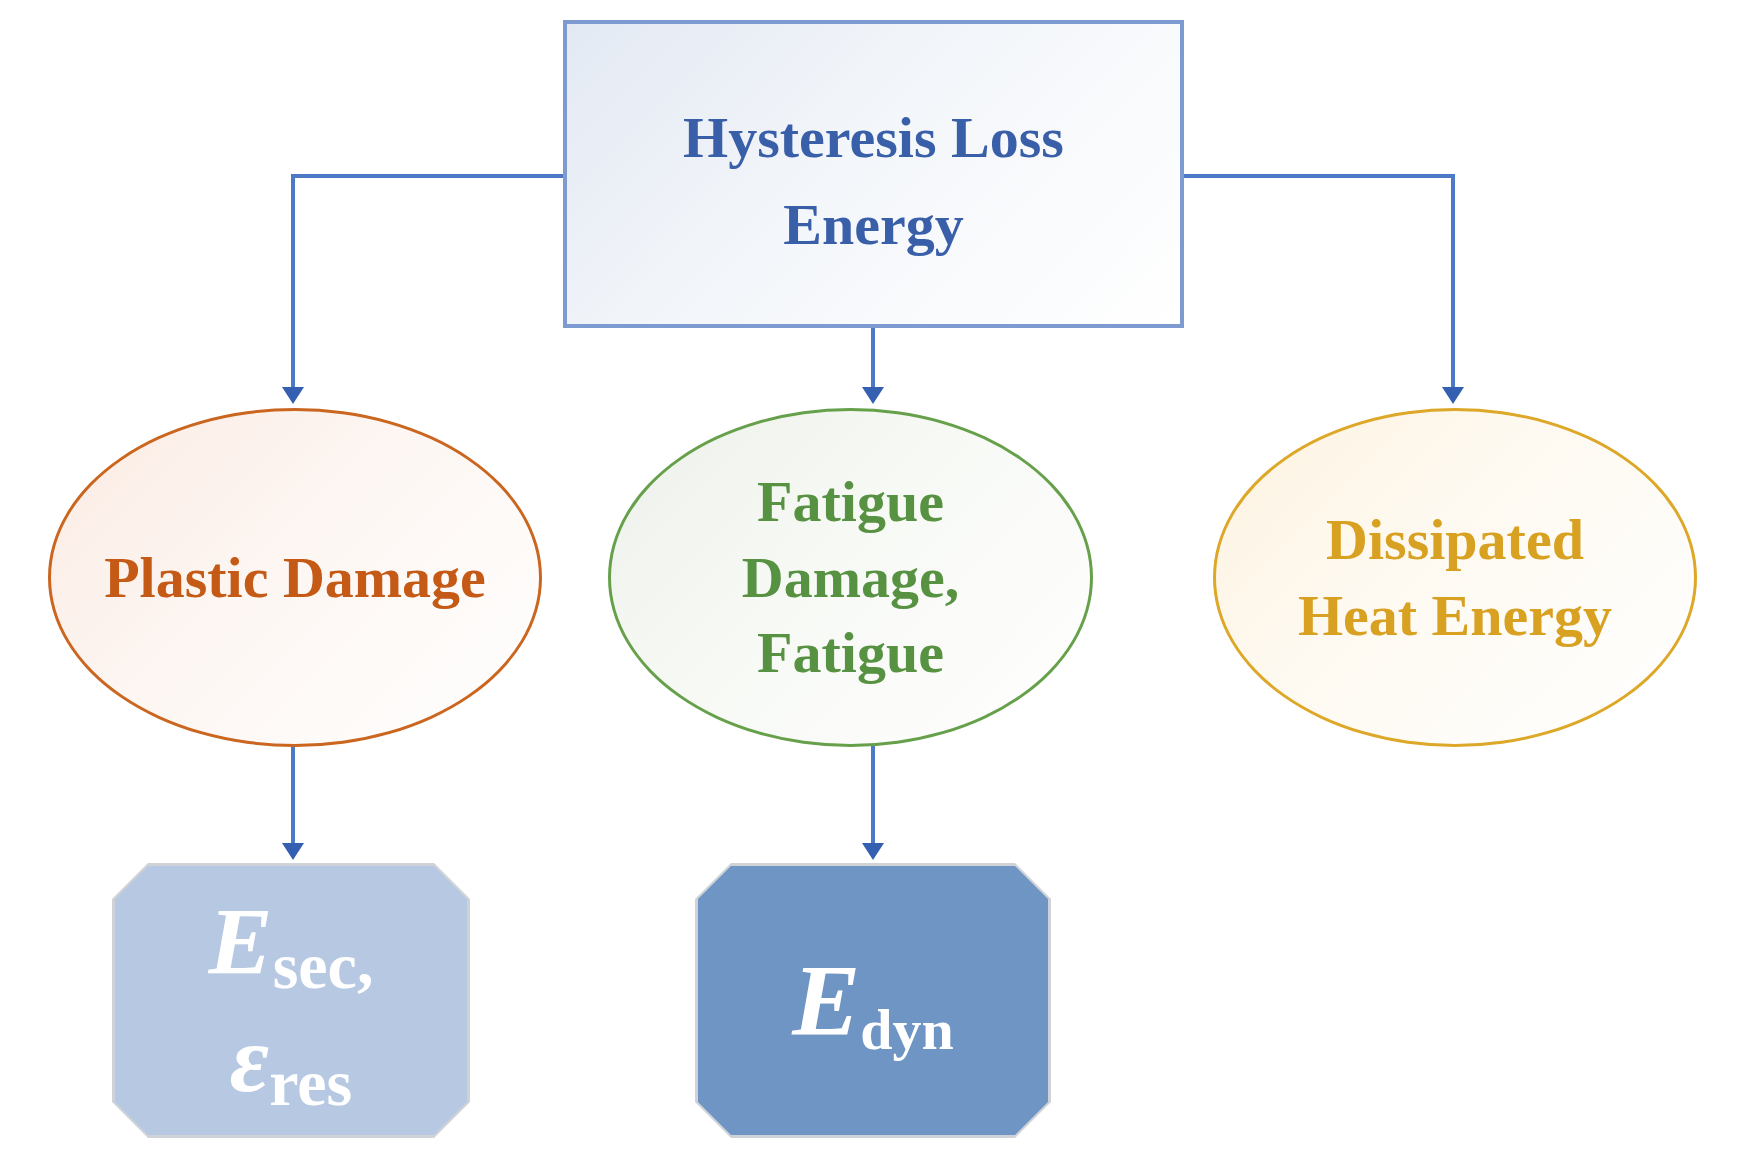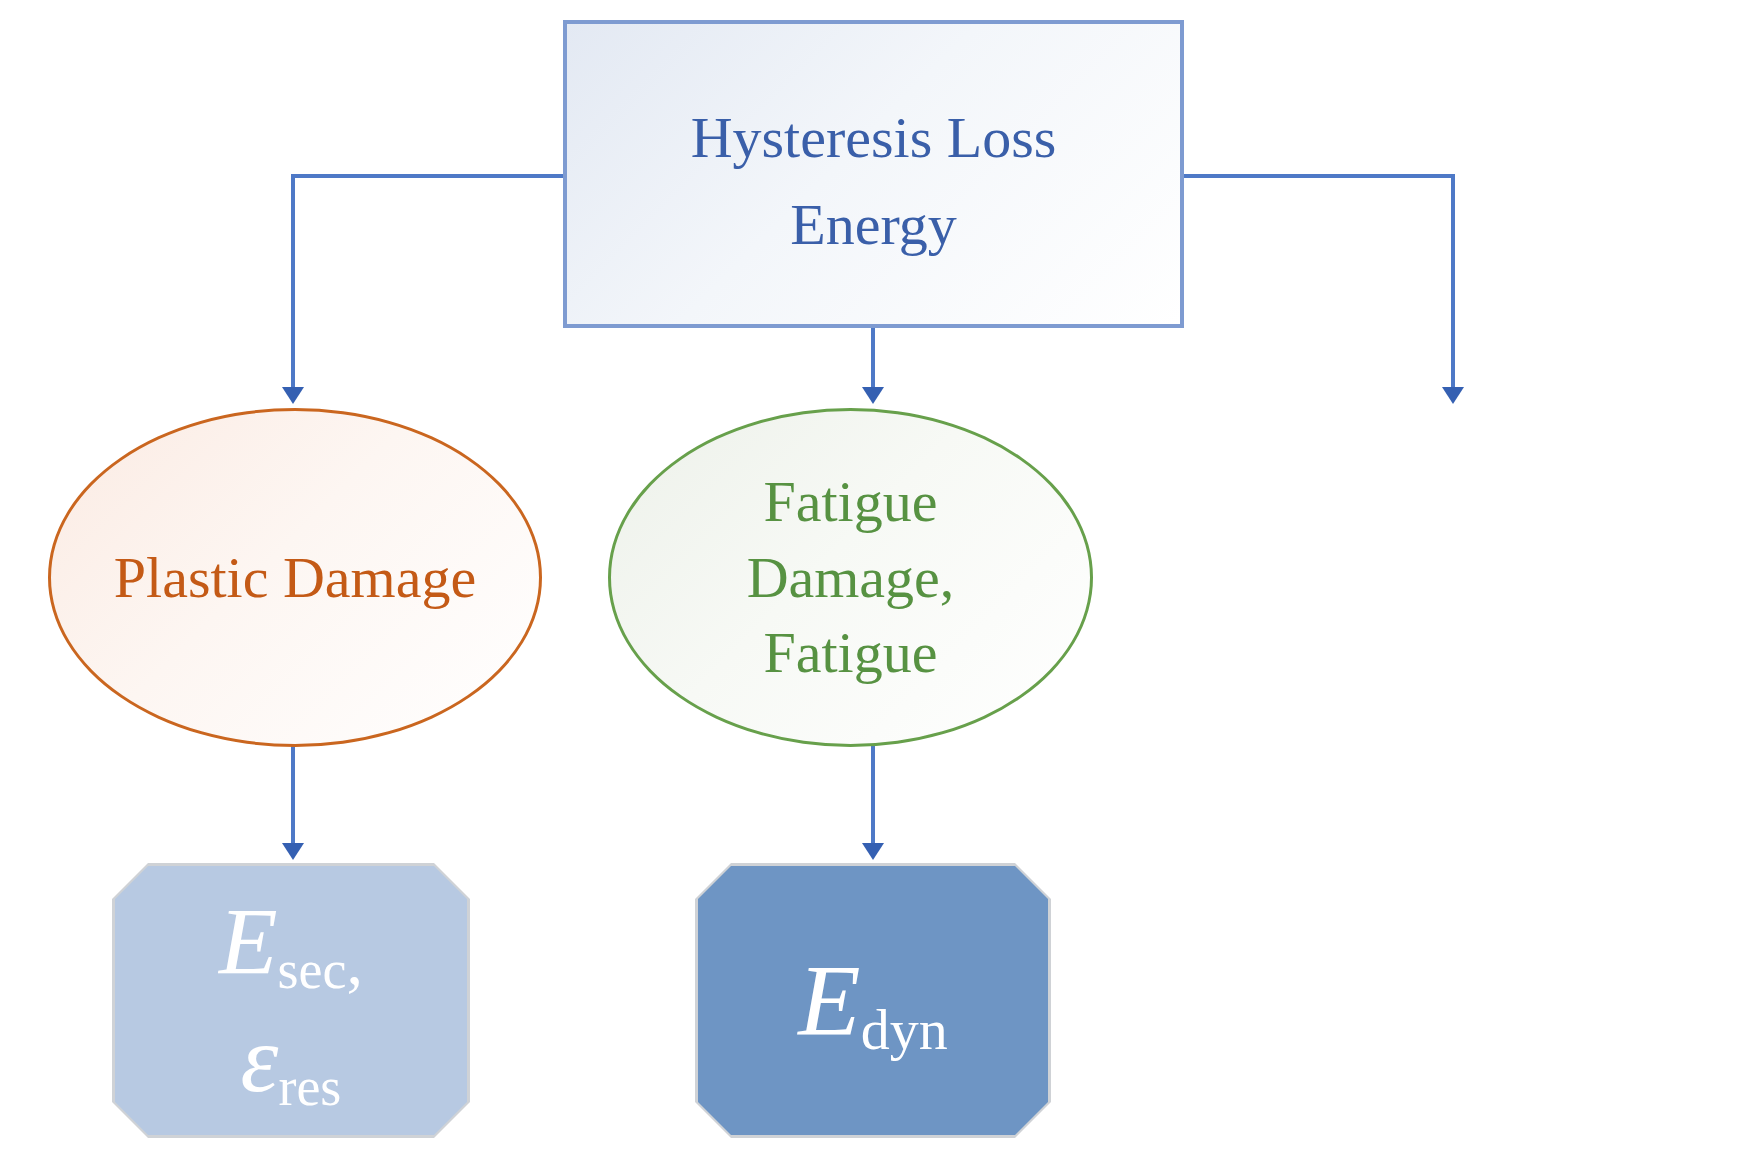--- a/index.html
+++ b/index.html
@@ -3,20 +3,21 @@
 <meta charset="utf-8">
 <style>
   html, body { margin: 0; padding: 0; background: #ffffff; }
   .canvas {
     position: relative;
     width: 1744px;
     height: 1157px;
     background: #ffffff;
     overflow: hidden;
     font-family: "Liberation Serif", "DejaVu Serif", serif;
+    font-weight: bold;
   }
 
   
   .line { position: absolute; background: #4e79c7; }
   .arrow-down {
     position: absolute; width: 0; height: 0;
     border-left: 11px solid transparent;
     border-right: 11px solid transparent;
     border-top: 17px solid #3560b2;
   }
@@ -69,21 +70,21 @@
     color: #ffffff;
   }
   .snip-outer.esec { left: 112px; top: 863px; width: 358px; height: 275px; }
   .snip-inner.esec { background: #b7c9e2; gap: 16px; }
   .snip-outer.edyn { left: 695px; top: 863px; width: 356px; height: 275px; }
   .snip-inner.edyn { background: #6e95c4; }
 
   
   .f-line { display: flex; align-items: baseline; }
   .f-base { font-style: italic; font-size: 96px; line-height: 1.05; }
-  .f-sub  { font-size: 54px; transform: translateY(14px); }
+  .f-sub  { font-size: 66px; transform: translateY(14px); }
   .f-tail { font-size: 66px; transform: translateY(10px); }
   .edyn .f-base { font-size: 102px; }
   .edyn .f-sub  { font-size: 58px; }
 </style>
 </head>
 <body>
 
 <div class="canvas">
 
   <div class="line" style="left:293px; top:174px; width:270px; height:4px;"></div>
@@ -111,20 +112,24 @@
   <div class="ellipse plastic">
     <span>Plastic Damage</span>
   </div>
 
   <div class="ellipse fatigue">
     <span>Fatigue</span>
     <span>Damage,</span>
     <span>Fatigue</span>
   </div>
 
+  <div class="ellipse heat">
+    <span>Dissipated</span>
+    <span>Heat Energy</span>
+  </div>
 
   <div class="snip-outer esec">
     <div class="snip-inner esec">
       <div class="f-line">
         <span class="f-base">E</span>
         <span class="f-sub">sec</span>
         <span class="f-tail">,</span>
       </div>
       <div class="f-line">
         <span class="f-base">ε</span>

